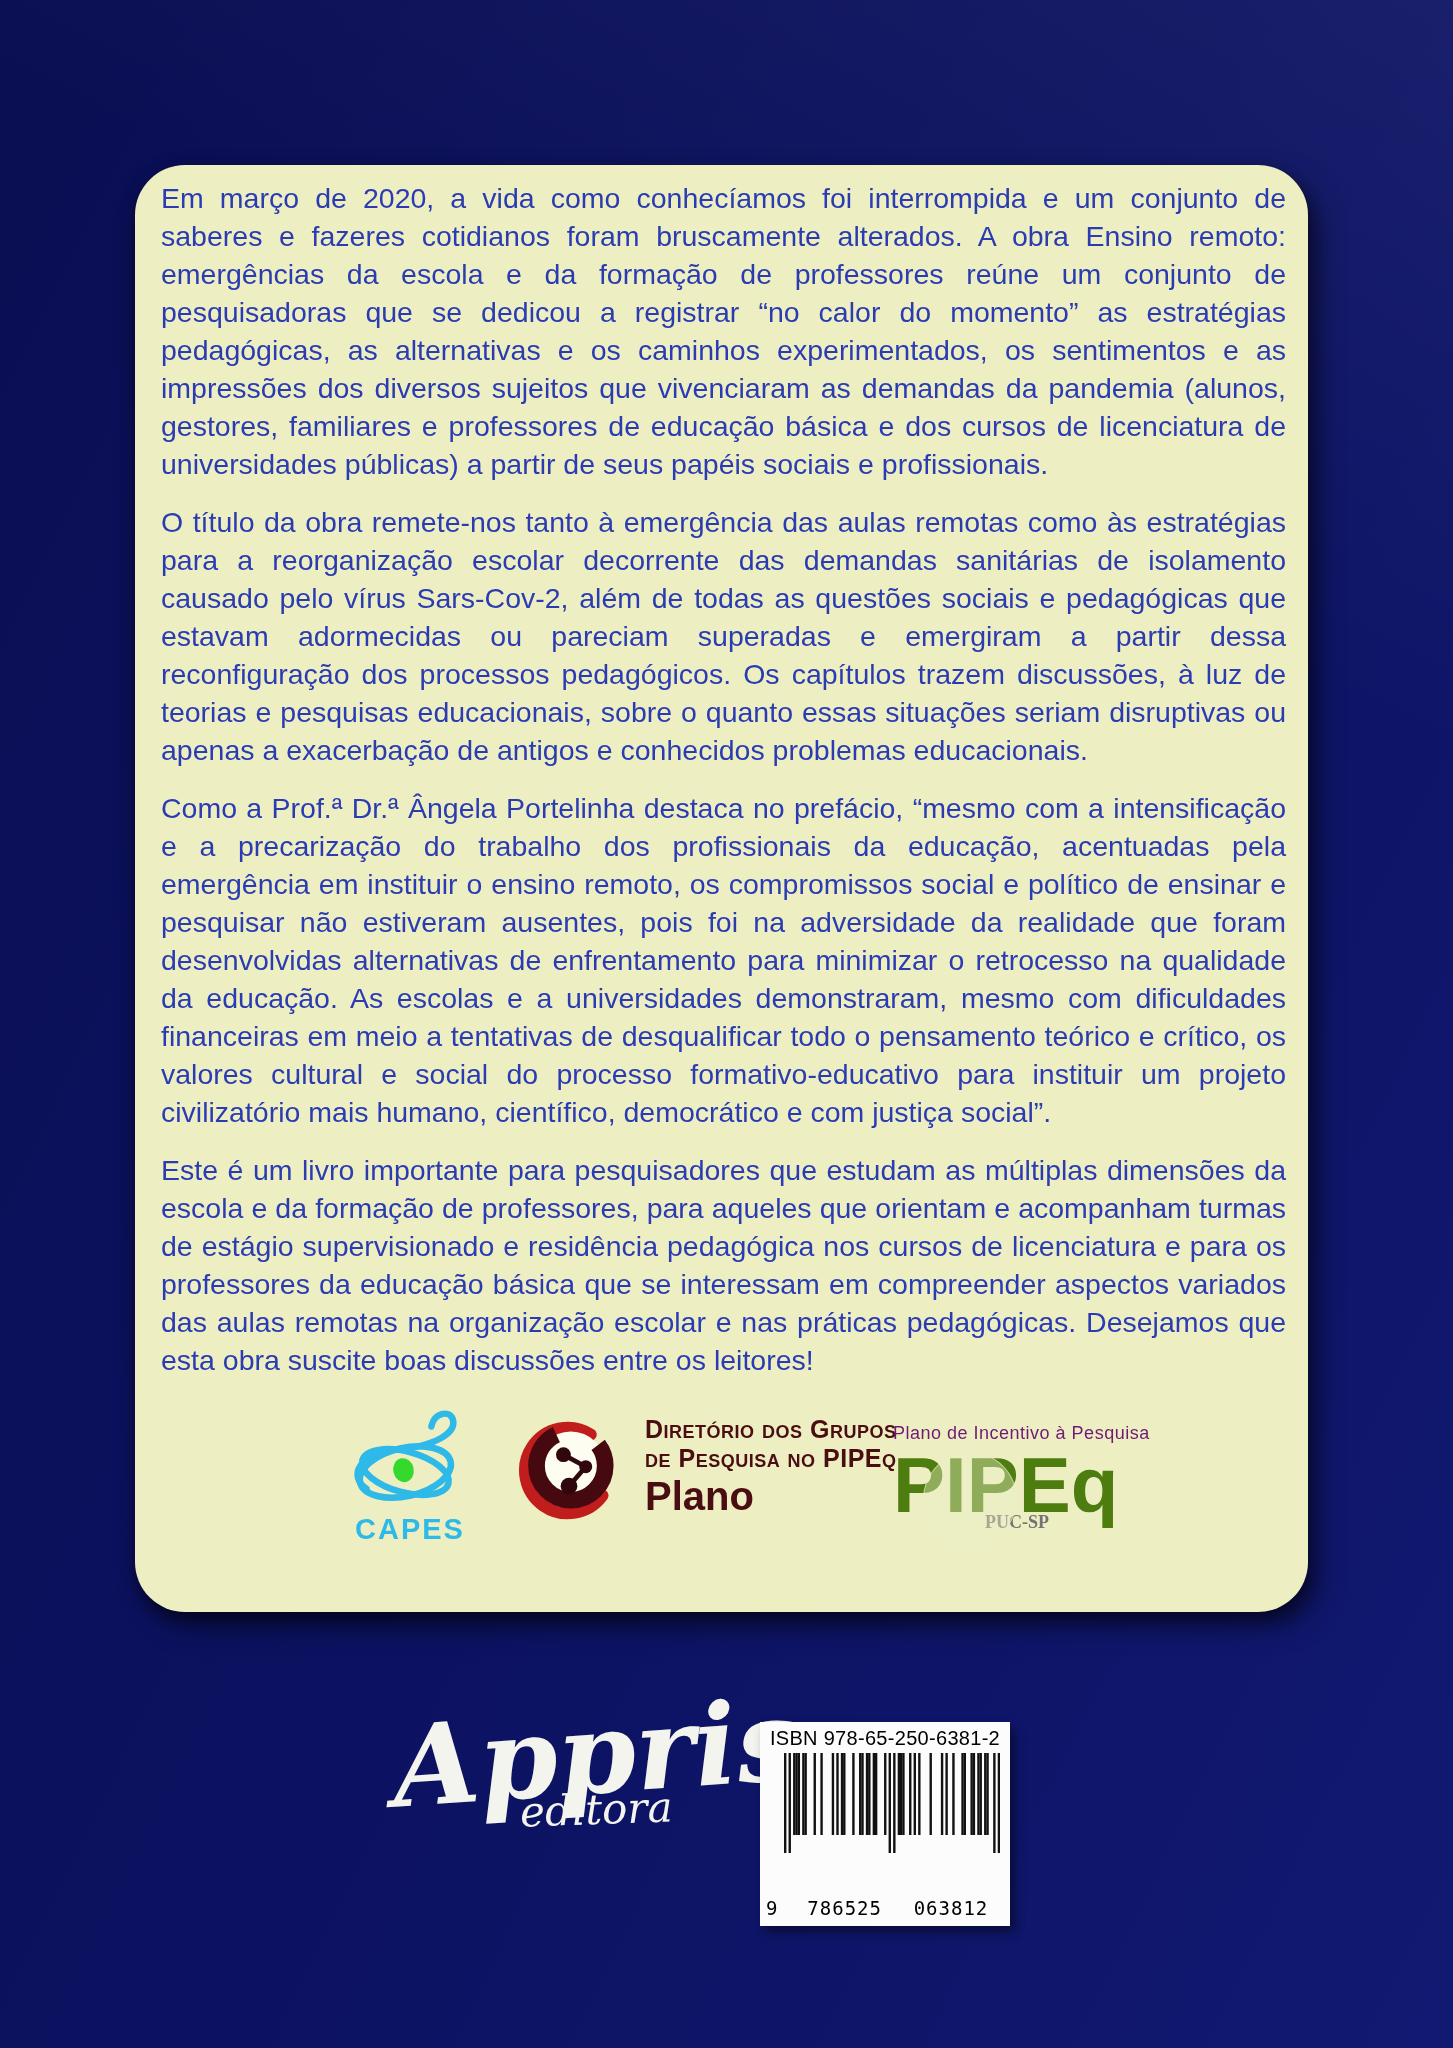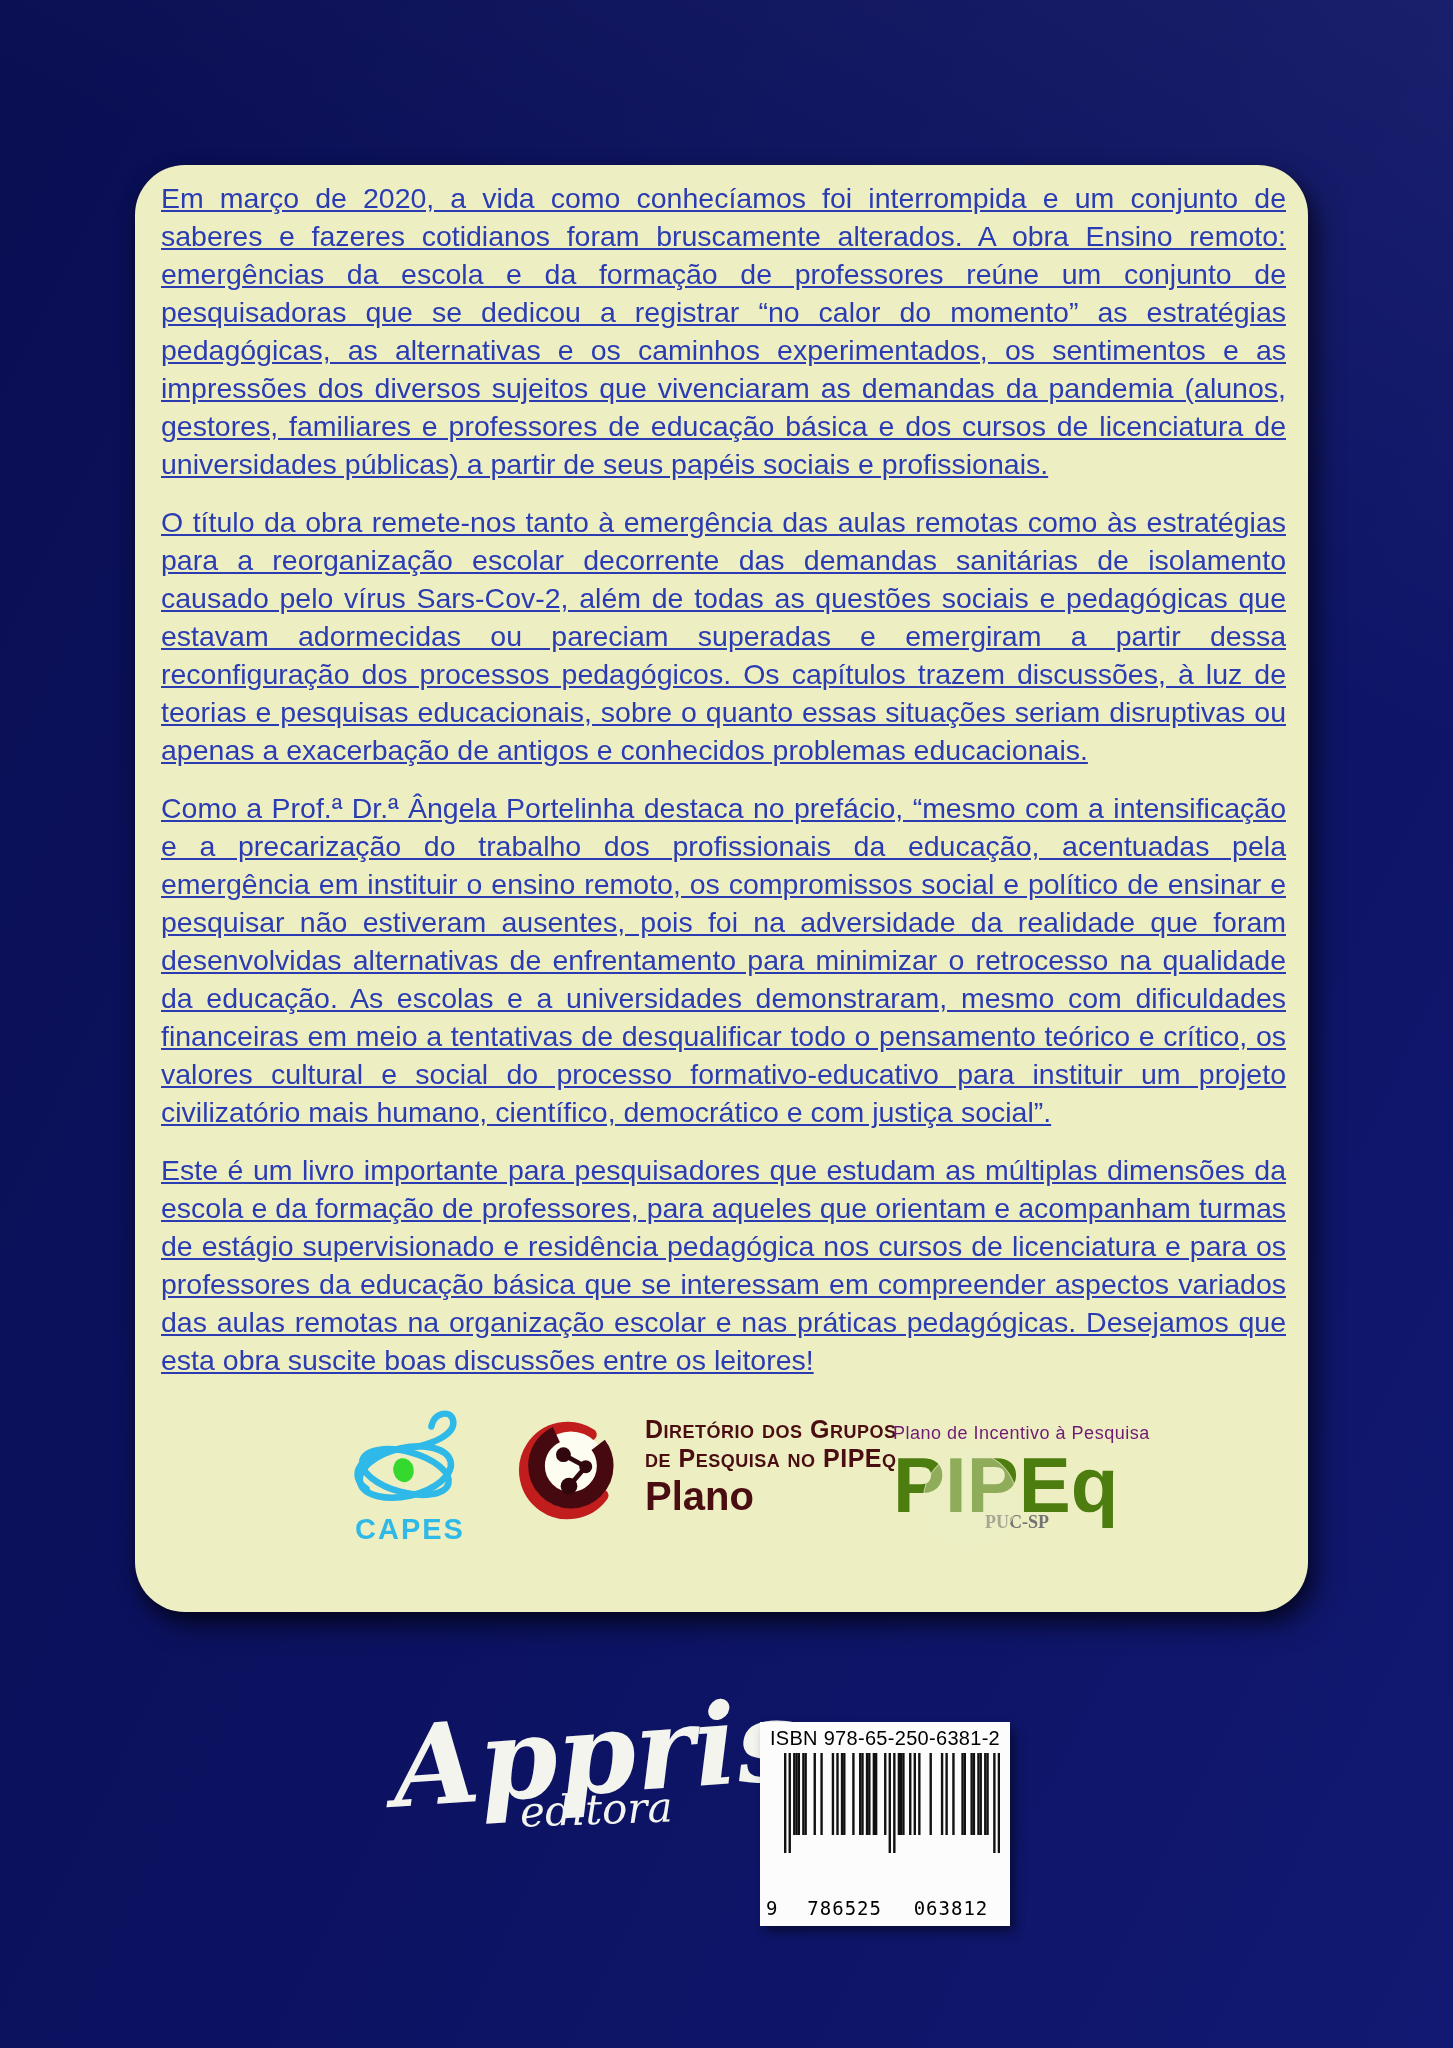--- a/index.html
+++ b/index.html
@@ -9,21 +9,21 @@
         background:
           linear-gradient(205deg, rgba(255,255,255,0.05) 0%, rgba(255,255,255,0) 28%),
           linear-gradient(116deg, #0a0f53 0%, #0c1260 48%, #111972 100%);}
 
   
   .panel{position:absolute;left:135px;top:165px;width:1173px;height:1447px;
          background:#edefc3;border-radius:50px;
          box-shadow:10px 14px 26px rgba(0,0,0,0.5), 0 6px 14px rgba(0,0,0,0.35);}
   .blurb{position:absolute;left:26px;right:22px;top:14px;
          color:#2b3cb3;font-size:28.5px;line-height:38px;text-align:justify;}
-  .blurb p{margin:0 0 20px 0;text-decoration:underline;}
+  .blurb p{margin:0 0 20px 0;}
 
   
   .logo{position:absolute;}
   .capes{left:200px;top:1242px;width:150px;text-align:center;}
   .capes-icon{width:146px;height:104px;display:block;margin:0 auto;}
   .capes-label{color:#2fb9e8;font-weight:bold;font-size:29px;letter-spacing:2px;margin-top:2px;}
 
   .lattes{left:382px;top:1250px;display:flex;gap:24px;}
   .lattes-icon{width:104px;height:122px;display:block;}
   .lattes-text{color:#4a0d12;}

